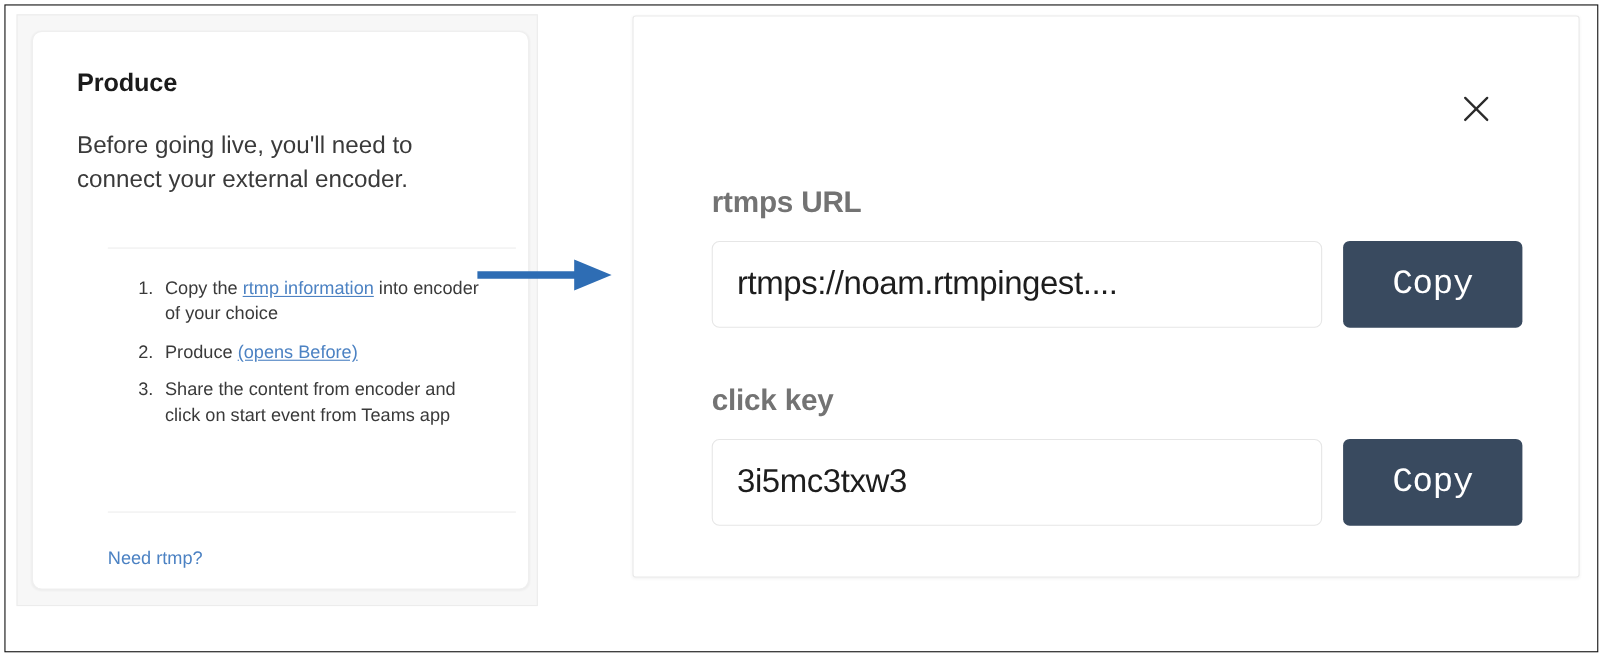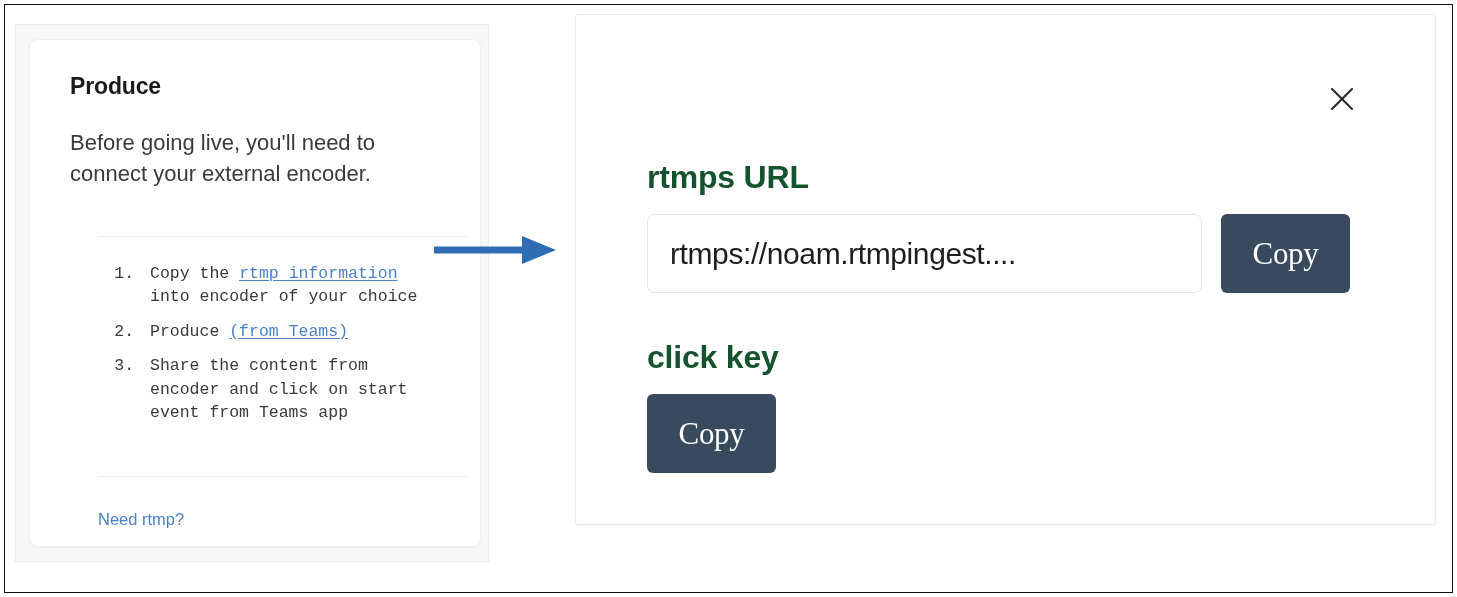--- a/index.html
+++ b/index.html
@@ -36,21 +36,20 @@
   
   #left-shell {
     position: absolute;
     left: 15px;
     top: 13px;
     width: 474px;
     height: 538px;
     background: #f7f7f7;
     border: 1px solid #ececec;
     box-sizing: border-box;
-    margin-top: 11px;
   }
   #left-card {
     position: absolute;
     left: 13px;
     top: 14px;
     width: 452px;
     height: 508px;
     background: #ffffff;
     border: 1px solid #efefef;
     border-radius: 9px;
@@ -100,21 +99,20 @@
     margin: 0;
     padding: 0 0 0 30px;
     font-size: 16.5px;
     line-height: 1.42;
     color: #3a3a3a;
     list-style: decimal;
   }
   #steps li {
     margin-bottom: 11px;
     padding-left: 6px;
-    font-family: Liberation Mono, monospace;
   }
   #steps li:last-child { margin-bottom: 0; }
 
   .ilink {
     color: #4c82c3;
     text-decoration: underline;
     text-underline-offset: 2px;
     cursor: pointer;
   }
 
@@ -163,25 +161,25 @@
     background: transparent;
     border: none;
     padding: 0;
   }
 
   .field-group { position: absolute; left: 71px; }
   #group-url { top: 141px; }
   #group-key { top: 321px; }
 
   .field-label {
-    font-size: 32px;
+    font-size: 27px;
     font-weight: bold;
-    color: #14532d;
+    color: #737373;
     letter-spacing: -0.2px;
-    margin: 1px 0 0 0;
+    margin: 12px 0 0 0;
     line-height: 1.25;
   }
 
   .field-row {
     margin-top: 17px;
     display: flex;
     align-items: flex-end;
     gap: 19px;
   }
 
@@ -194,28 +192,28 @@
     background: #ffffff;
     padding: 0 22px;
     font-family: "Liberation Sans", sans-serif;
     font-size: 30px;
     color: #1d1d1d;
     letter-spacing: -0.4px;
     outline: none;
   }
 
   .copy-btn {
-    width: 129px;
+    width: 163px;
     height: 79px;
     box-sizing: border-box;
     background: #394a5f;
     color: #ffffff;
     border: none;
     border-radius: 6px;
-    font-family: Liberation Serif, serif;
+    font-family: Liberation Mono, monospace;
     font-size: 31px;
     letter-spacing: -0.3px;
     cursor: pointer;
     display: flex;
     align-items: center;
     justify-content: center;
   }
 </style>
 </head>
 <body>
@@ -229,21 +227,21 @@
 
       <div class="card-pad">
         <h1 id="produce-title">Produce</h1>
         <p id="produce-desc">Before going live, you'll need to connect your external encoder.</p>
       </div>
 
       <div class="hr" id="hr-top"></div>
 
       <ol id="steps">
         <li><span>Copy the </span><span class="ilink">rtmp information</span><span> into encoder of your choice</span></li>
-        <li><span>Produce </span><span class="ilink">(from Teams)</span><span></span></li>
+        <li><span>Produce </span><span class="ilink">(opens Before)</span><span></span></li>
         <li><span>Share the content from encoder and click on start event from Teams app</span></li>
       </ol>
 
       <div class="hr" id="hr-bot"></div>
 
       <a id="need-help">Need rtmp?</a>
     </div>
   </div>
 
   <div id="arrow">
@@ -266,18 +264,19 @@
       <div class="field-label">rtmps URL</div>
       <div class="field-row">
         <input class="field-input" type="text" readonly="" value="rtmps://noam.rtmpingest...." style="">
         <button class="copy-btn">Copy</button>
       </div>
     </div>
 
     <div class="field-group" id="group-key">
       <div class="field-label">click key</div>
       <div class="field-row">
+        <input class="field-input" type="text" readonly="" value="3i5mc3txw3" style="">
         <button class="copy-btn">Copy</button>
       </div>
     </div>
 
   </div>
 </div>
 
 </body></html>

